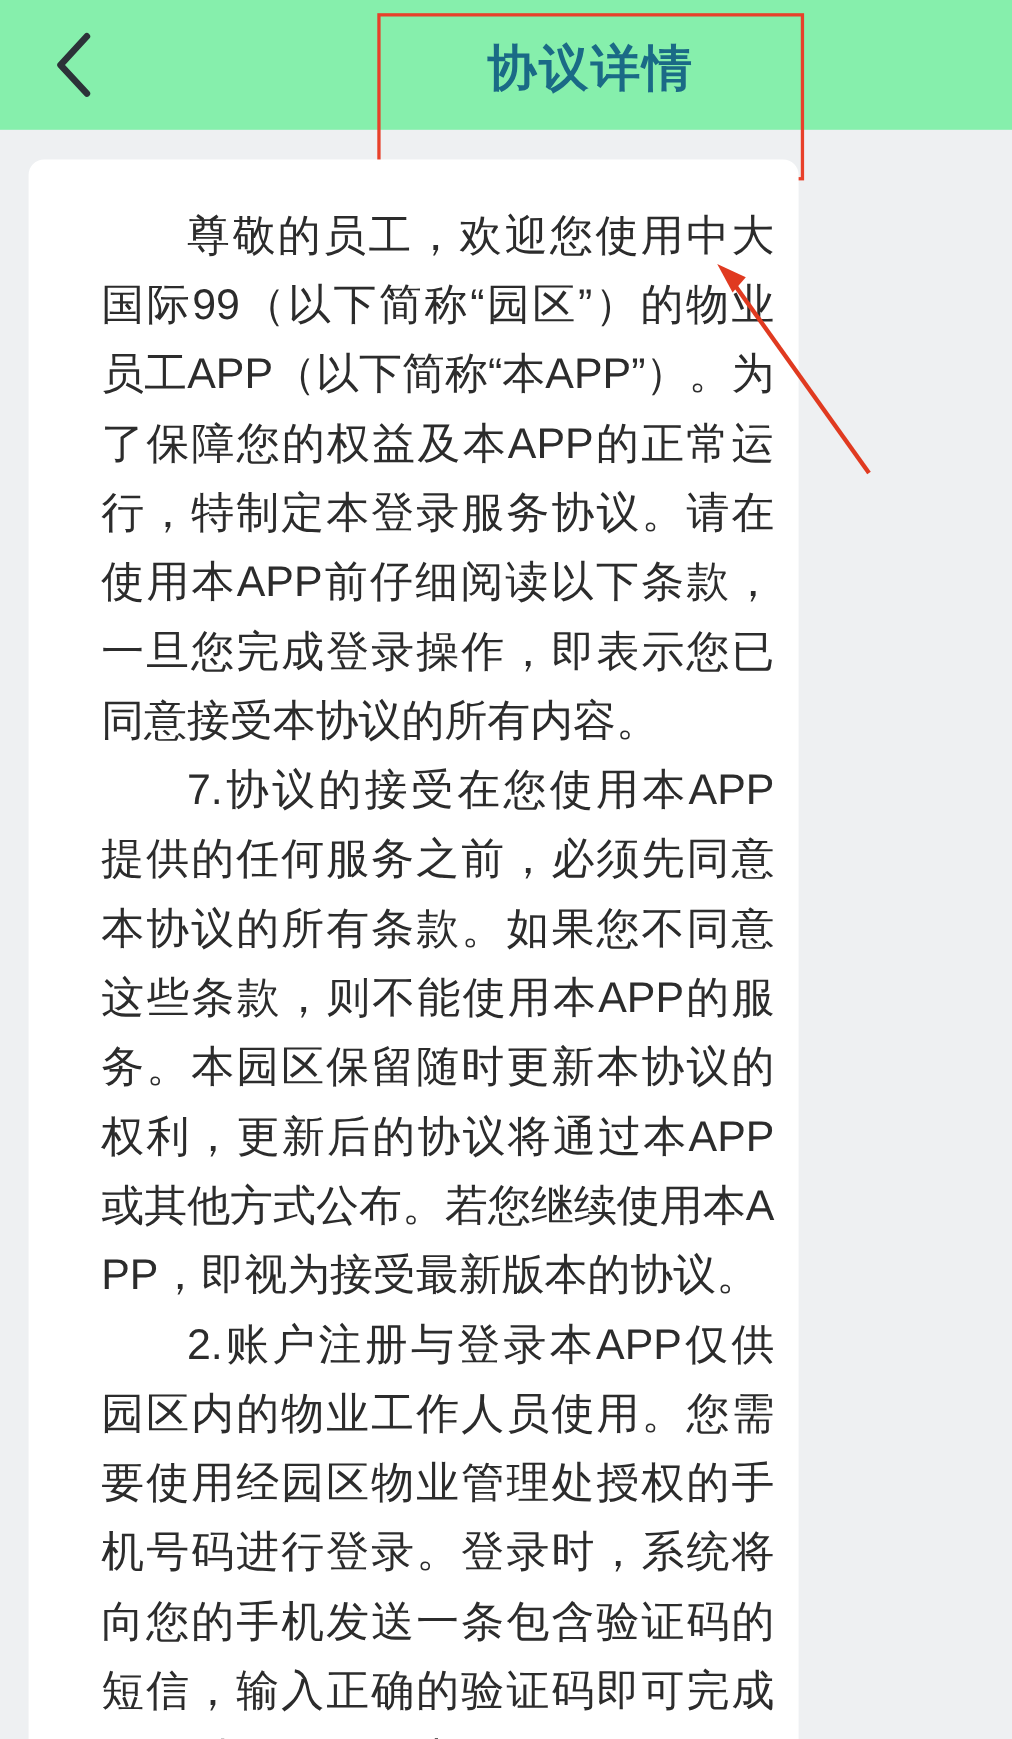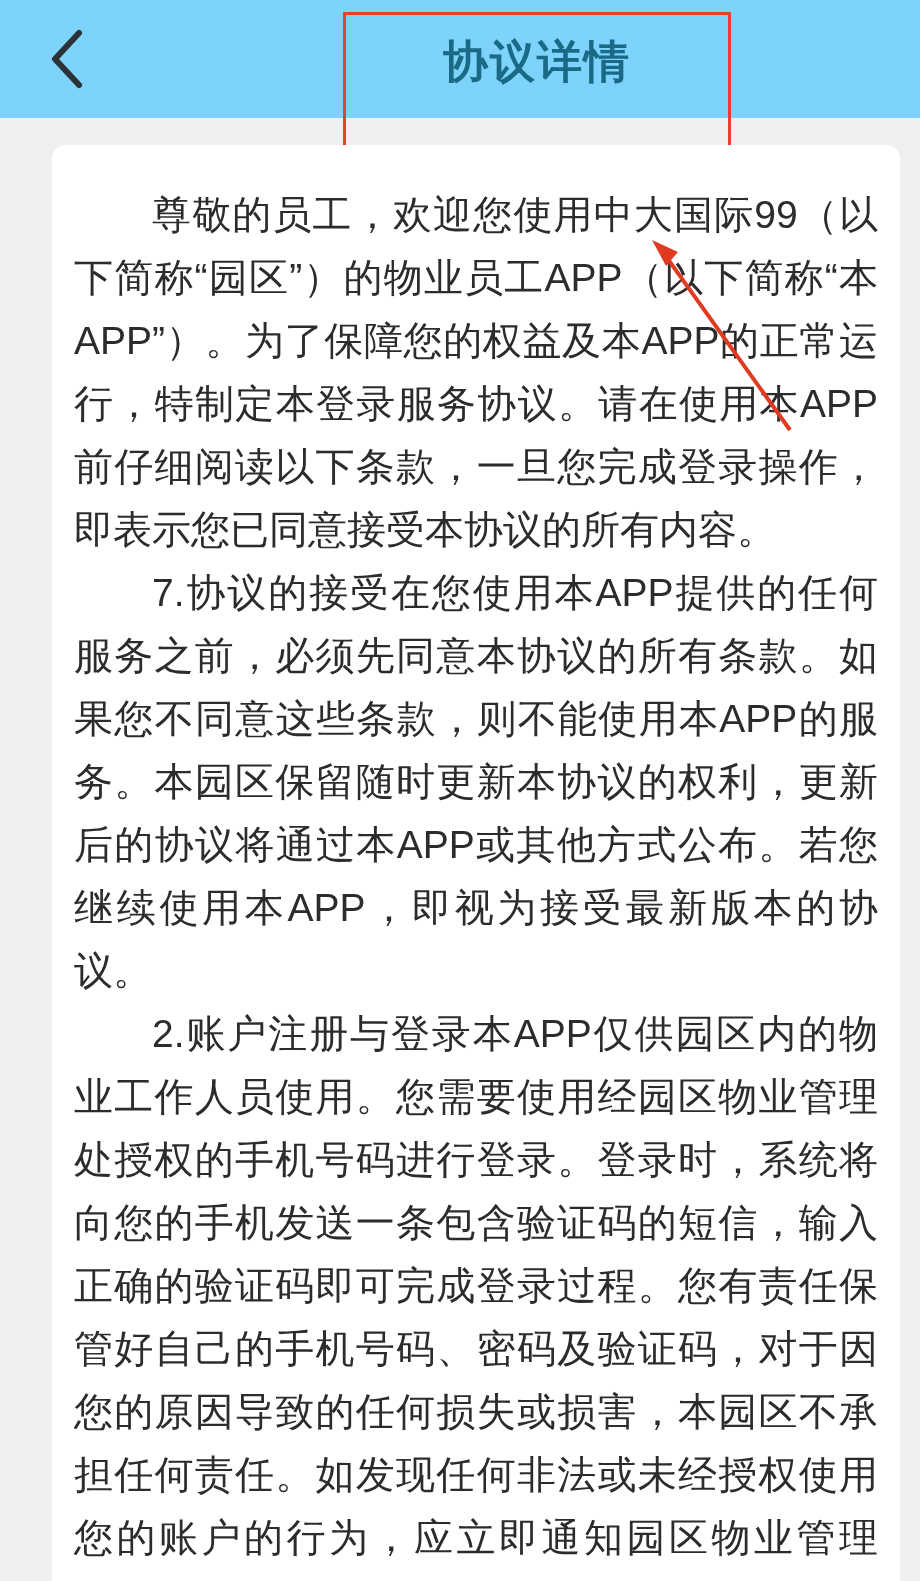--- a/index.html
+++ b/index.html
@@ -18,21 +18,21 @@
     width: 920px;
     height: 1581px;
     background: #eef0f2;
     box-sizing: border-box;
   }
 
   
   .navbar {
     position: relative;
     height: 118px;
-    background: #7dd3fc;
+    background: #86efac;
     padding-left: 46px;
   }
   .back-btn {
     position: absolute;
     left: 34px;
     top: 24px;
     width: 66px;
     height: 70px;
     display: flex;
     align-items: center;
@@ -61,28 +61,29 @@
     font-size: 45px;
     font-weight: bold;
     color: #1a6a86;
     letter-spacing: 2px;
     line-height: 60px;
   }
 
   
   .content-card {
     position: absolute;
-    left: 52px;
+    left: 26px;
     top: 145px;
-    width: 848px;
+    width: 700px;
     height: 1436px;
     background: #ffffff;
     border-radius: 14px 14px 0 0;
     overflow: hidden;
     box-sizing: border-box;
+    padding-left: 44px;
   }
   .doc-body {
     padding: 38px 22px 0 22px;
     box-sizing: border-box;
   }
   .doc-body p {
     margin: 0;
     font-size: 39px;
     line-height: 63px;
     color: #2c2c2c;

